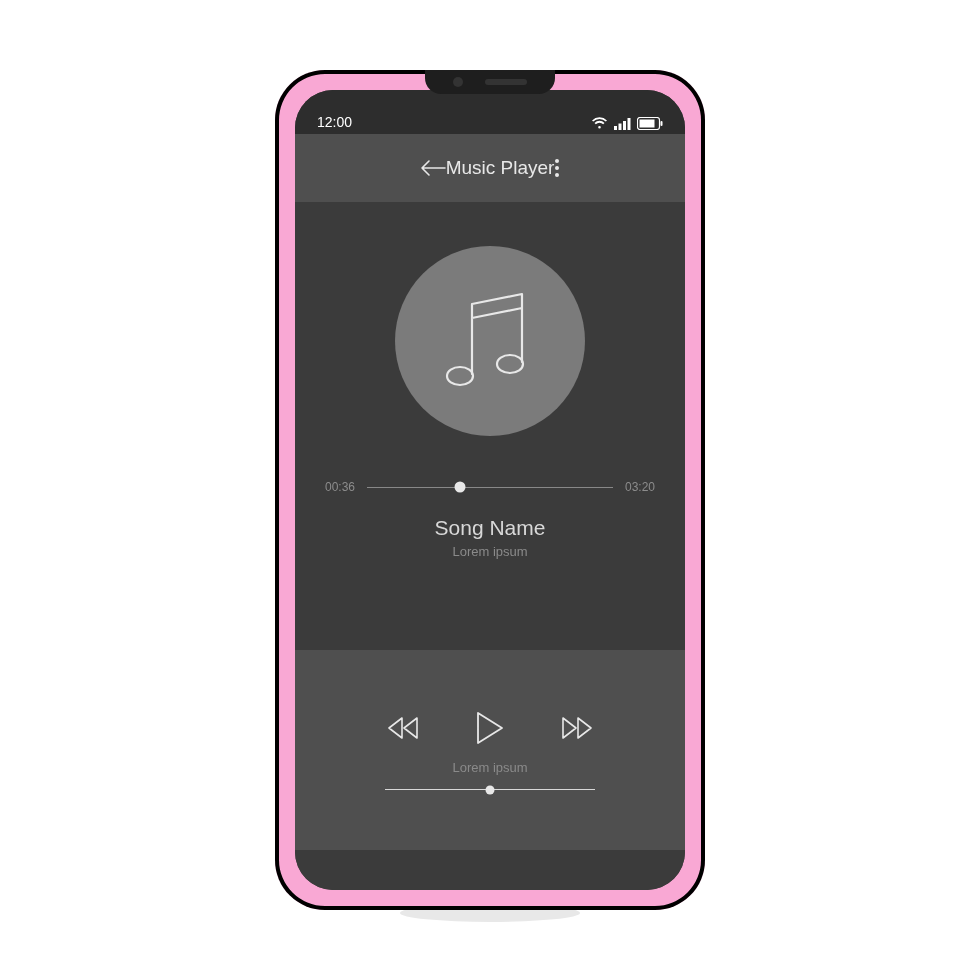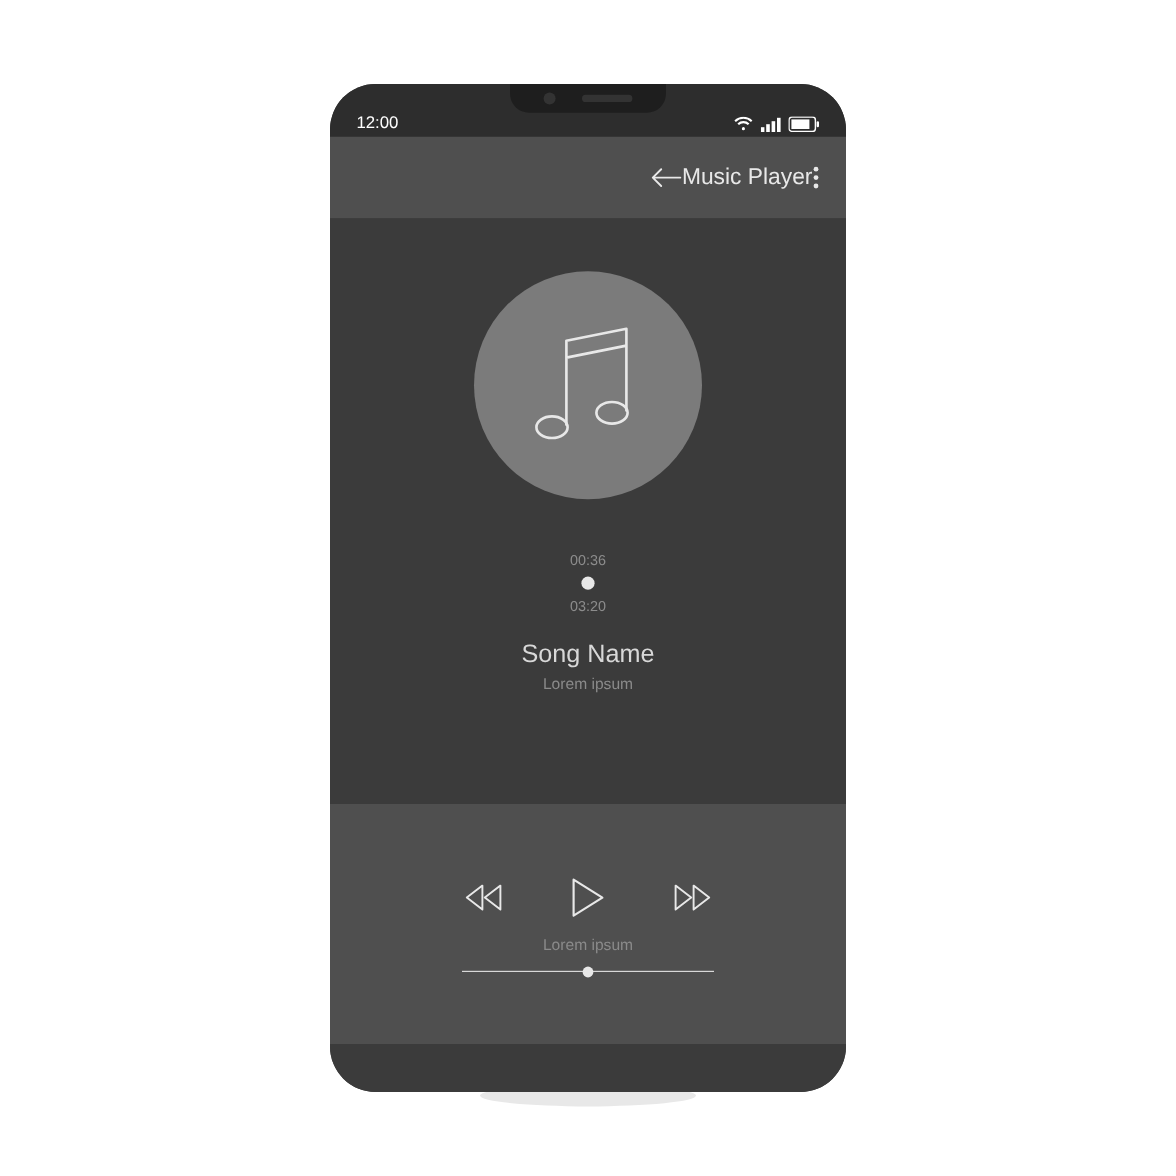--- a/index.html
+++ b/index.html
@@ -11,21 +11,21 @@
     align-items: center;
     justify-content: center;
     font-family: -apple-system, BlinkMacSystemFont, "Segoe UI", Arial, sans-serif;
   }
   .phone-frame {
     width: 430px;
     height: 840px;
     background: #f9a8d4;
     border-radius: 50px;
     position: relative;
-    padding: 0;
+    padding: 20px;
     box-shadow: 0 0 0 4px #000 inset;
   }
   .phone-frame::after{
     content:"";
     position:absolute;
     left:50%;
     transform:translateX(-50%);
     bottom:-12px;
     width:180px;
     height:18px;
@@ -73,21 +73,21 @@
     padding: 0 22px 4px 22px;
     color: #fff;
     font-size: 14px;
   }
   .status-right { display: flex; align-items: center; gap: 6px; }
   .header-bar {
     height: 68px;
     background: #4f4f4f;
     display: flex;
     align-items: center;
-    justify-content: flex-end;
+    justify-content: center;
     padding: 0 22px;
   }
   .header-title {
     color: #e8e8e8;
     font-size: 19px;
     font-weight: 400;
   }
   .main-area {
     flex: 1;
     background: #3b3b3b;
@@ -107,21 +107,20 @@
     margin-top: 10px;
   }
   .progress-row {
     width: 100%;
     display: flex;
     align-items: center;
     gap: 12px;
     margin-top: 44px;
     color: #8c8c8c;
     font-size: 12px;
-    flex-direction: column;
   }
   .progress-track {
     flex: 1;
     height: 1px;
     background: #888;
     position: relative;
   }
   .progress-thumb {
     position: absolute;
     top: 50%;

